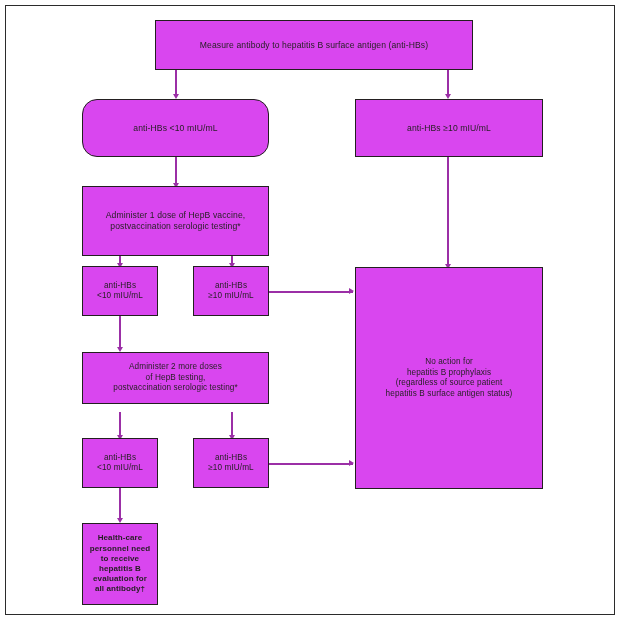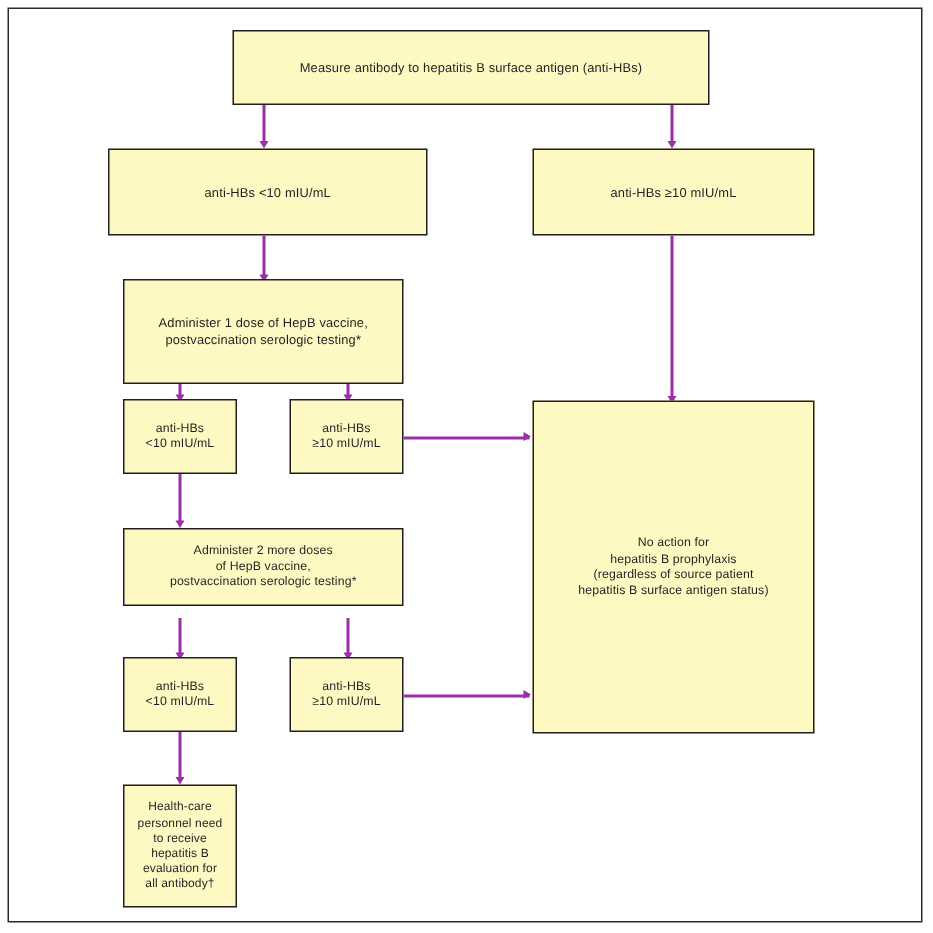--- a/index.html
+++ b/index.html
@@ -20,35 +20,35 @@
     position:absolute;
     left:5px;top:5px;
     width:610px;height:610px;
     border:1.5px solid #2b2b2b;
     box-sizing:border-box;
     background:#ffffff;
   }
   .box{
     position:absolute;
     box-sizing:border-box;
-    background:#fef9c3;
+    background:#d946ef;
     border:1.6px solid #231f20;
     display:flex;
     align-items:center;
     justify-content:center;
     text-align:center;
     line-height:1.28;
     color:#231f20;
     letter-spacing:.1px;
     z-index:3;
   }
   .box .txt{display:block;width:100%;padding:0 4px;}
   .fs9{font-size:8.6px;}
   .fs85{font-size:8.2px;}
-  .fs8{font-size:8px;}
+  .fs8{font-size:8px;font-weight:bold;}
 
   
   .ln{
     position:absolute;
     background:#9b2fa6;
     z-index:2;
   }
   .v{width:1.6px;}
   .h{height:1.6px;}
   .arrow{
@@ -106,21 +106,21 @@
   <div class="ln h" style="left:269px;top:463px;width:84px;"></div>
   <div class="arrow arrow-right" style="left:349px;top:460.4px;"></div>
 
   <div class="ln v" style="left:119.2px;top:488px;height:32px;"></div>
   <div class="arrow arrow-down" style="left:116.6px;top:518px;"></div>
 
   <div class="box fs9" style="left:155px;top:20px;width:318px;height:50px;">
     <span class="txt">Measure antibody to hepatitis B surface antigen (anti-HBs)</span>
   </div>
 
-  <div class="box fs9" style="left:72px;top:99px;width:213px;height:58px;">
+  <div class="box fs9" style="left:82px;top:99px;width:187px;height:58px;border-radius:15px;">
     <span class="txt">anti-HBs &lt;10 mIU/mL</span>
   </div>
 
   <div class="box fs9" style="left:355px;top:99px;width:188px;height:58px;">
     <span class="txt">anti-HBs ≥10 mIU/mL</span>
   </div>
 
   <div class="box fs9" style="left:82px;top:186px;width:187px;height:70px;">
     <span class="txt">
       <span>Administer 1 dose of HepB vaccine,</span><br>
@@ -147,21 +147,21 @@
       <span>No action for</span><br>
       <span>hepatitis B prophylaxis</span><br>
       <span>(regardless of source patient</span><br>
       <span>hepatitis B surface antigen status)</span>
     </span>
   </div>
 
   <div class="box fs85" style="left:82px;top:352px;width:187px;height:52px;">
     <span class="txt">
       <span>Administer 2 more doses</span><br>
-      <span>of HepB vaccine,</span><br>
+      <span>of HepB testing,</span><br>
       <span>postvaccination serologic testing*</span>
     </span>
   </div>
 
   <div class="box fs85" style="left:82px;top:438px;width:76px;height:50px;">
     <span class="txt">
       <span>anti-HBs</span><br>
       <span>&lt;10 mIU/mL</span>
     </span>
   </div>

